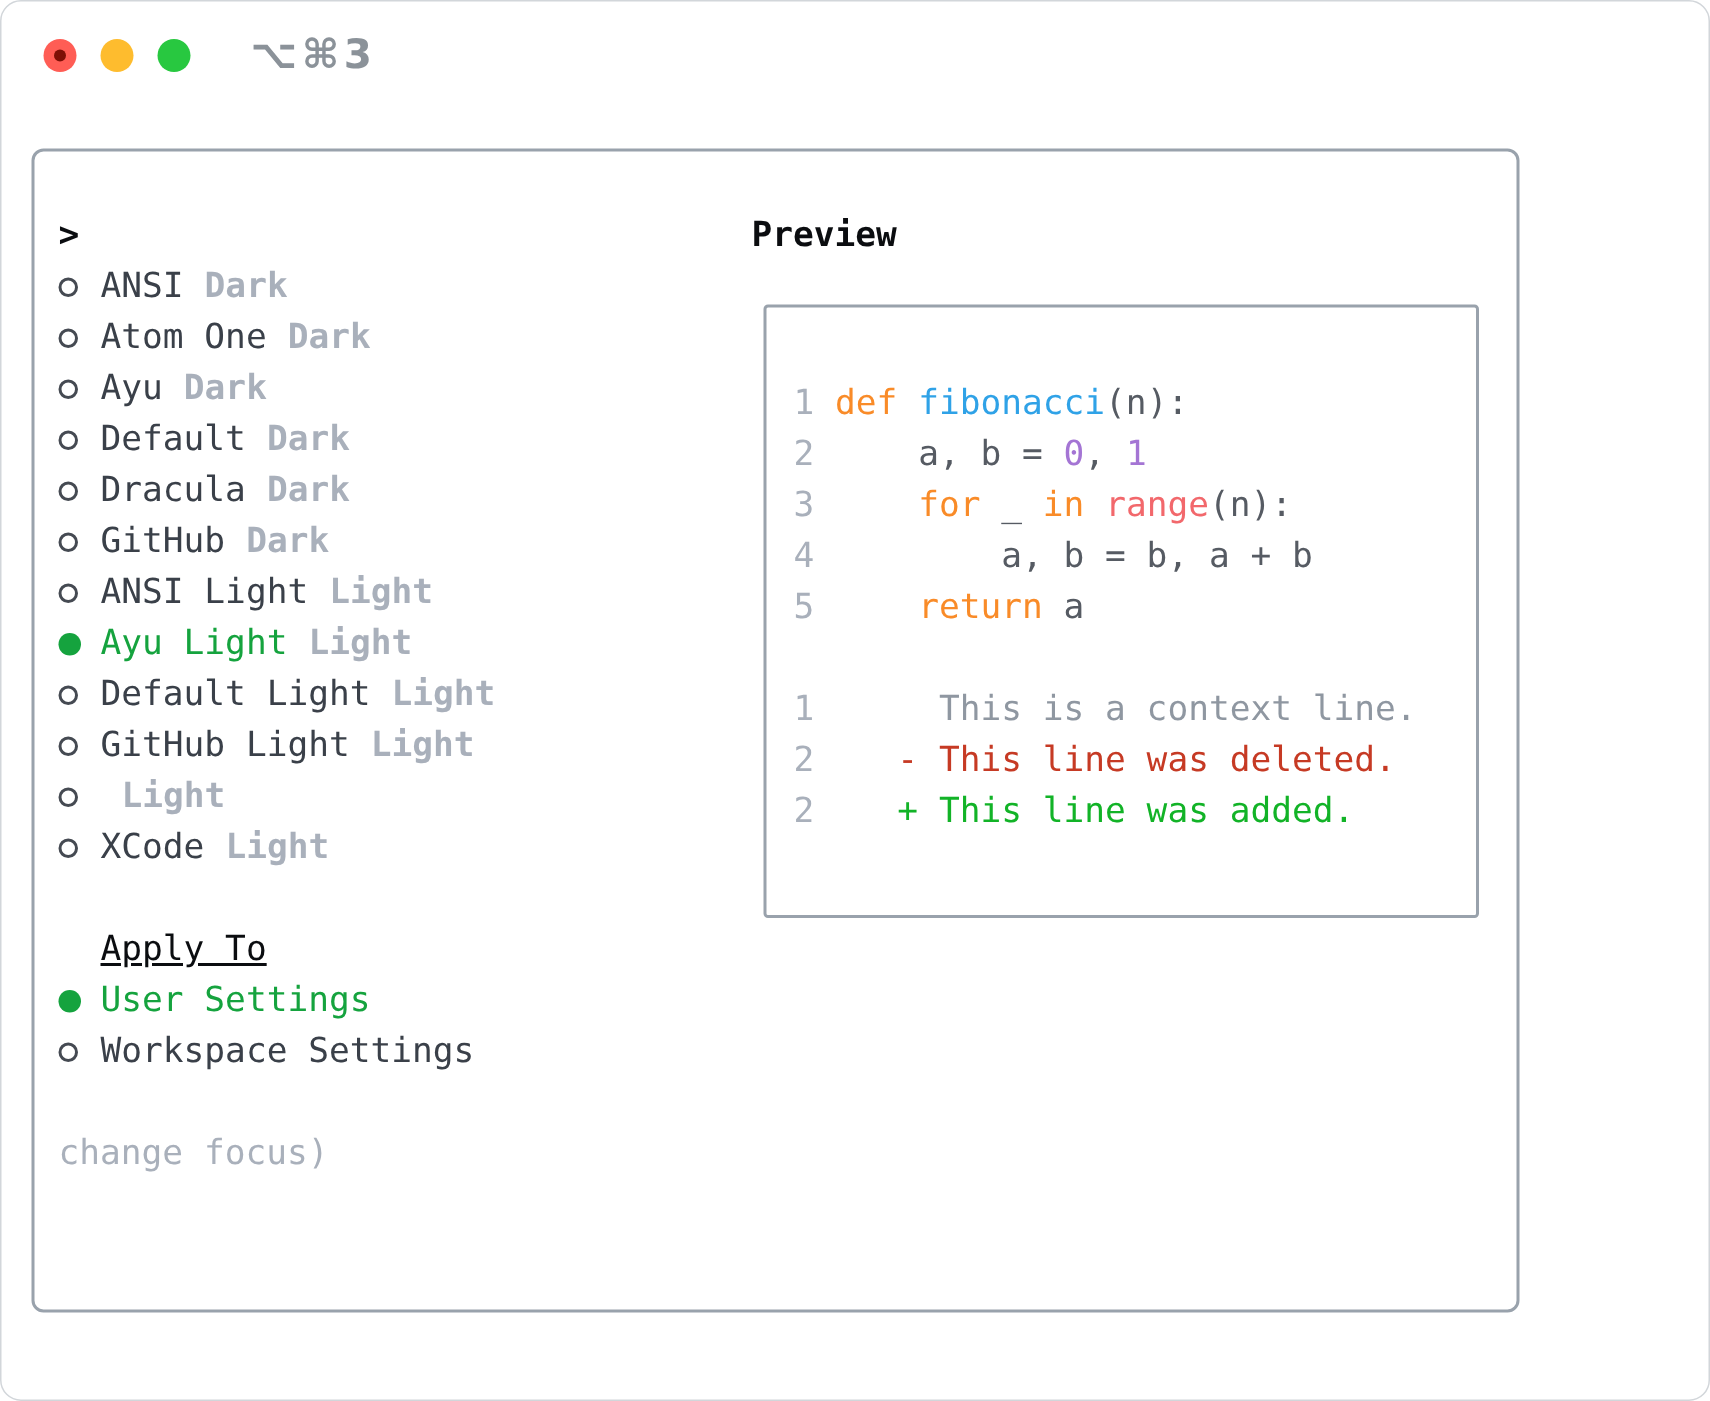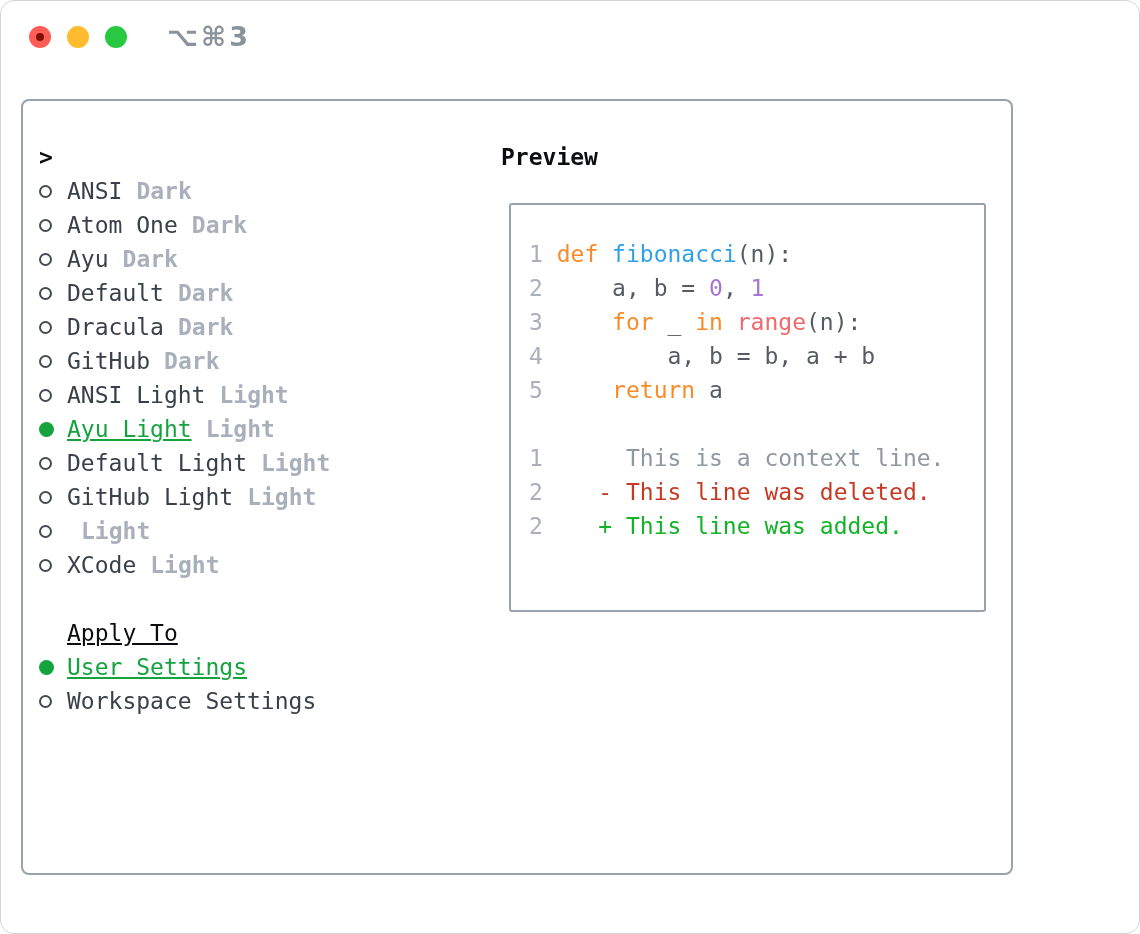--- a/index.html
+++ b/index.html
@@ -23,27 +23,27 @@
   .pane-right-label{position:absolute;left:478px;top:39px;height:34px;line-height:34px;font-weight:bold;color:var(--text_primary);text-align:center;}
 
   .row{display:flex;align-items:center;height:34px;line-height:34px;white-space:pre;}
   .marker{width:28px;display:flex;align-items:center;flex:none;}
   .cursor{font-weight:bold;color:var(--text_primary);display:block;}
   .hdr{font-weight:bold;color:var(--text_primary);}
   .apply-hdr{color:var(--text_primary);text-decoration:underline;}
   .radio{width:13px;height:13px;border-radius:50%;border:2px solid #454a52;box-sizing:border-box;}
   .row.selected .radio{width:15px;height:15px;border:none;background:var(--accent_green);}
   .name{color:var(--text_list);}
-  .row.selected .name{color:var(--accent_green);text-decoration:underline;}
+  .row.selected .name{color:var(--accent_green);}
   .variant{color:var(--text_muted);margin-left:14px;font-weight:bold;}
   .spacer{height:34px;}
   .hint{height:34px;line-height:34px;color:var(--text_muted);white-space:pre;}
 
   
-  .preview-box{position:absolute;left:486px;top:102px;width:477px;height:409px;box-sizing:border-box;border:2px solid var(--border);border-radius:3px;padding:32px 0 0 18px;overflow:hidden;background:#fff;}
+  .preview-box{position:absolute;left:486px;top:102px;width:477px;height:409px;box-sizing:border-box;border:2px solid var(--border);border-radius:3px;padding:47px 0 0 18px;overflow:hidden;background:#fff;}
   .code-line{height:34px;line-height:34px;white-space:pre;}
   .tk-ln{color:var(--code_line_number);}
   .tk-fg{color:var(--code_fg);}
   .tk-kw{color:var(--code_keyword);}
   .tk-fn{color:var(--code_function);}
   .tk-num{color:var(--code_number);}
   .tk-rng{color:var(--code_builtin);}
   .tk-ctx{color:var(--diff_context);}
   .tk-del{color:var(--diff_deleted);}
   .tk-add{color:var(--diff_added);}
@@ -156,20 +156,21 @@
 
   <div class="row">
     <span class="marker"><span class="radio"></span></span>
     <span class="name">Workspace Settings</span>
     
   </div>
 </div>
 
       <div class="spacer"></div>
 
+      <div class="hint">change focus)</div>
     </div>
 
     <div class="pane-right-label">Preview</div>
 
     <div class="preview-box">
       <div id="code-lines">
           <div class="code-line"><span class="tk-ln">1 </span><span class="tk-kw">def</span><span class="tk-fg"> </span><span class="tk-fn">fibonacci</span><span class="tk-fg">(n):</span></div>
           <div class="code-line"><span class="tk-ln">2 </span><span class="tk-fg">    a, b = </span><span class="tk-num">0</span><span class="tk-fg">, </span><span class="tk-num">1</span></div>
           <div class="code-line"><span class="tk-ln">3 </span><span class="tk-fg">    </span><span class="tk-kw">for</span><span class="tk-fg"> _ </span><span class="tk-kw">in</span><span class="tk-fg"> </span><span class="tk-rng">range</span><span class="tk-fg">(n):</span></div>
           <div class="code-line"><span class="tk-ln">4 </span><span class="tk-fg">        a, b = b, a + b</span></div>

